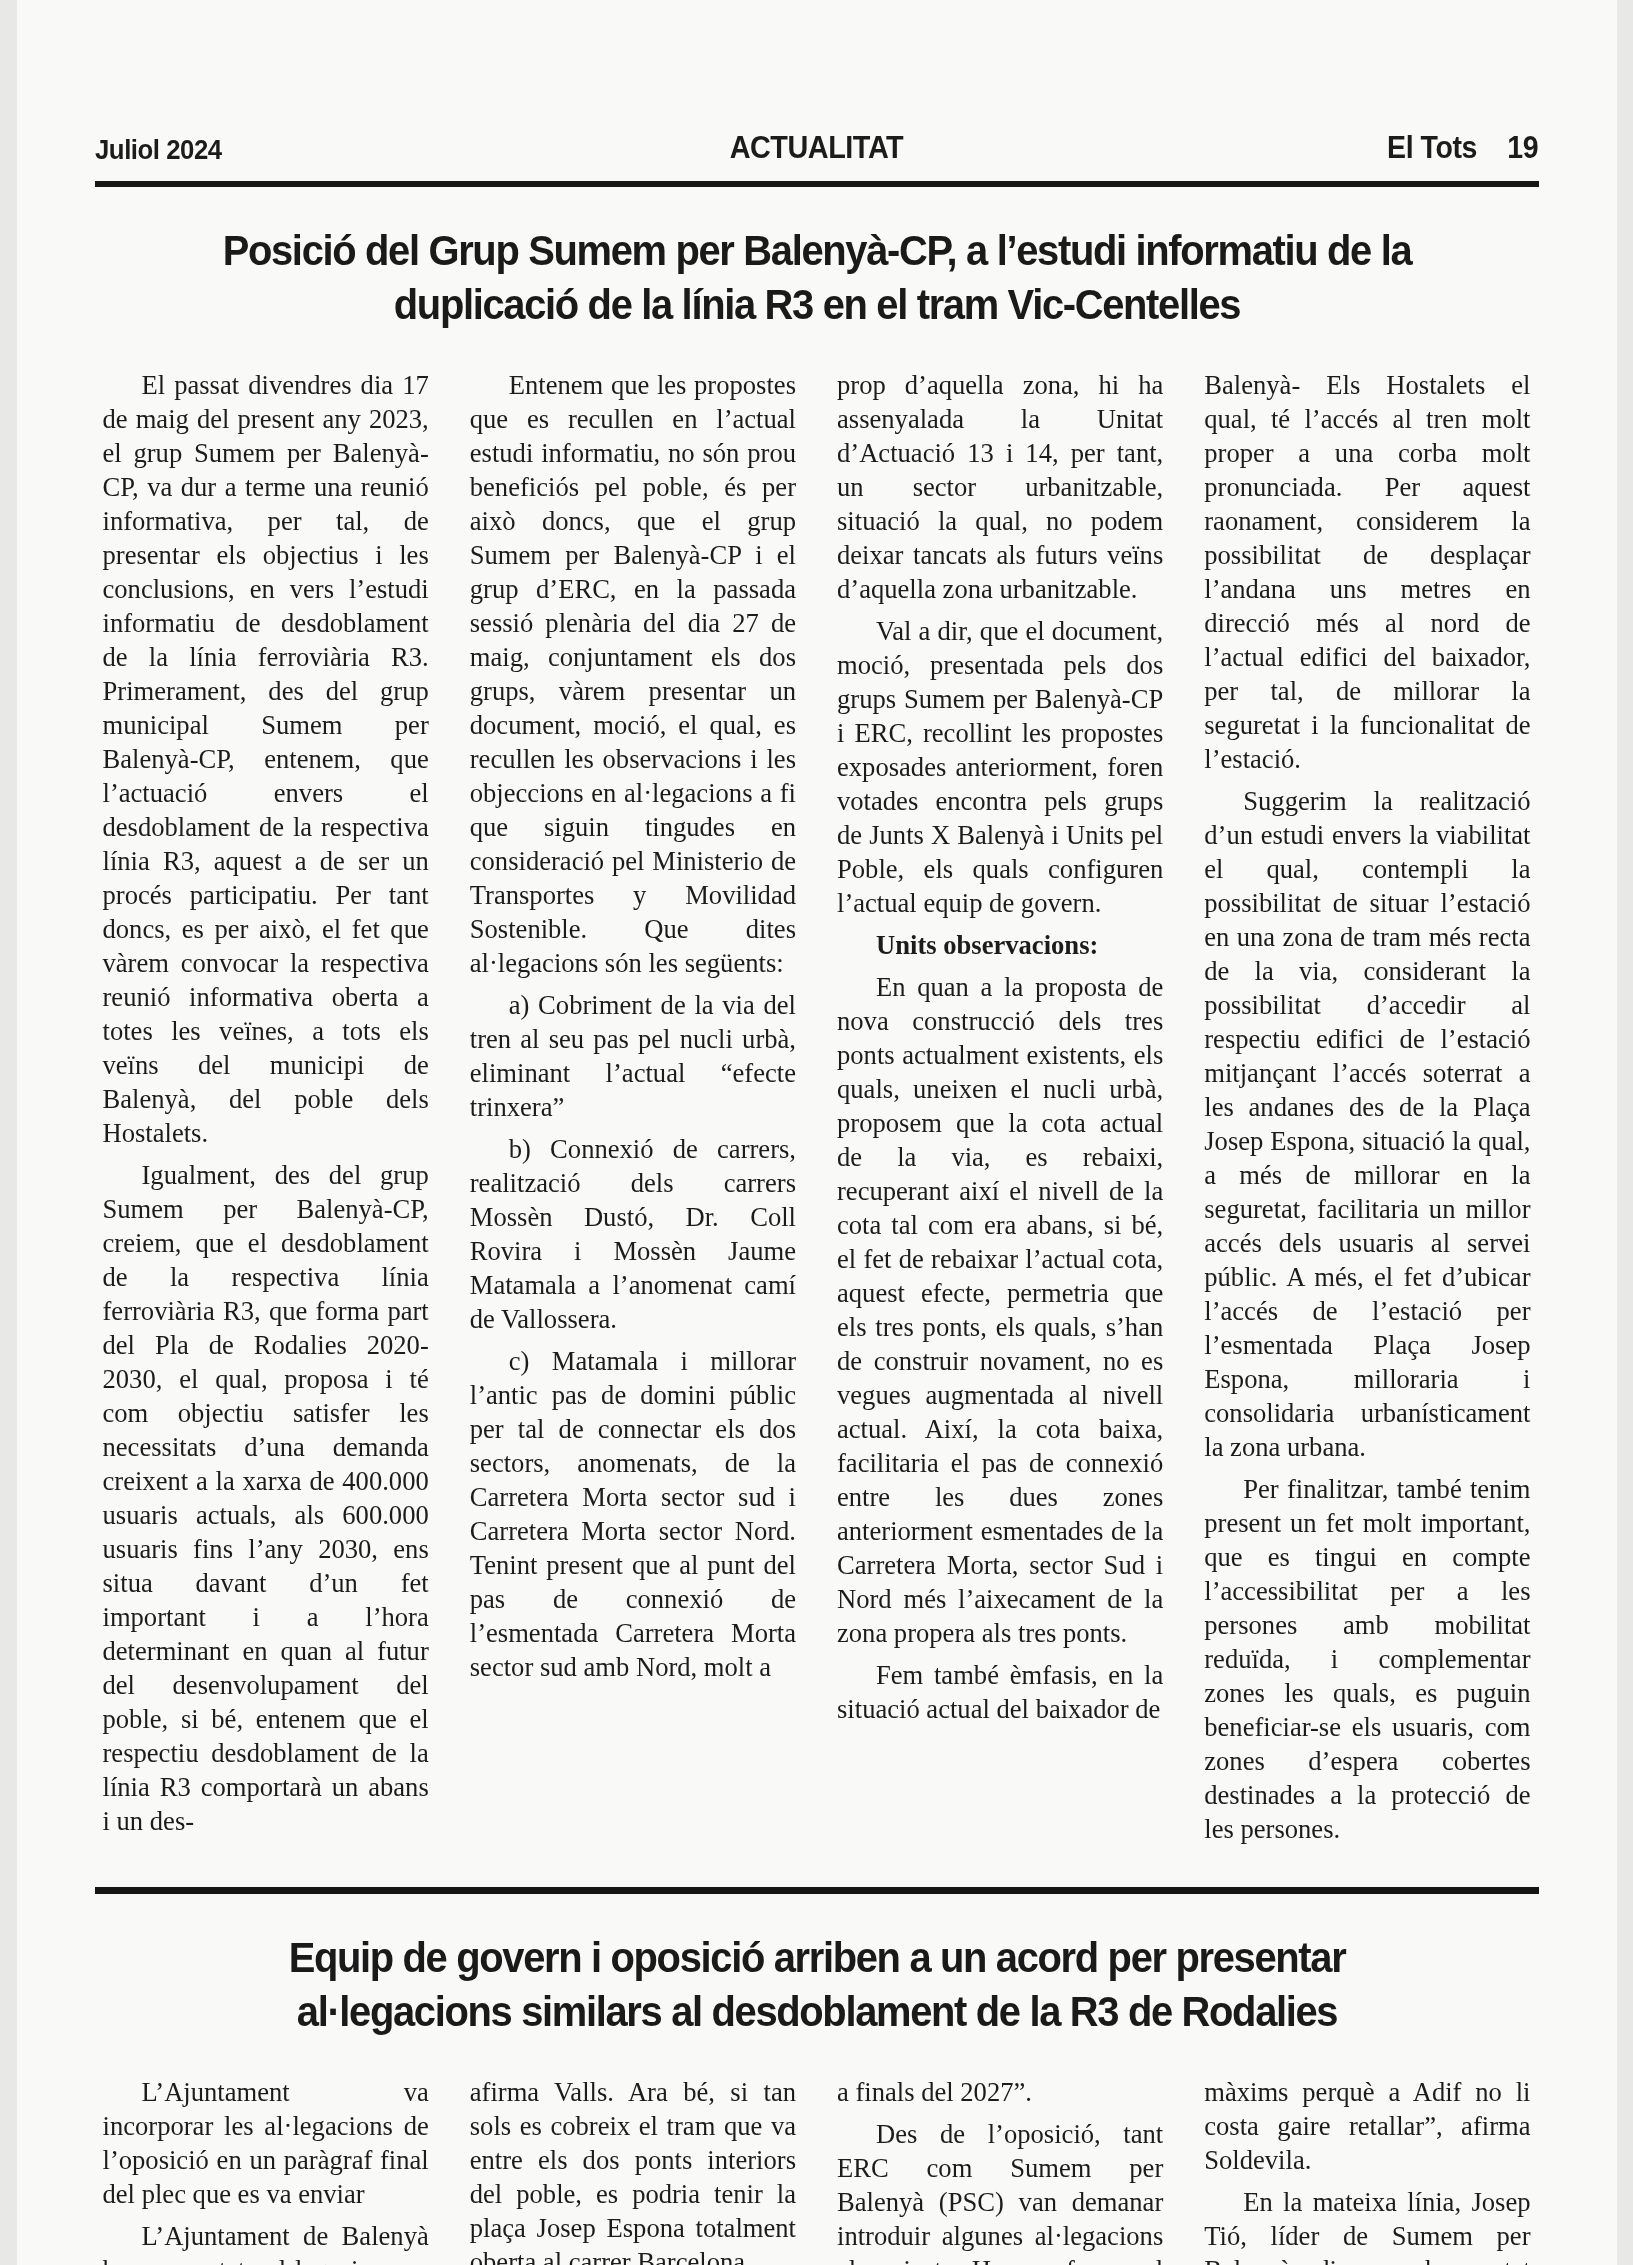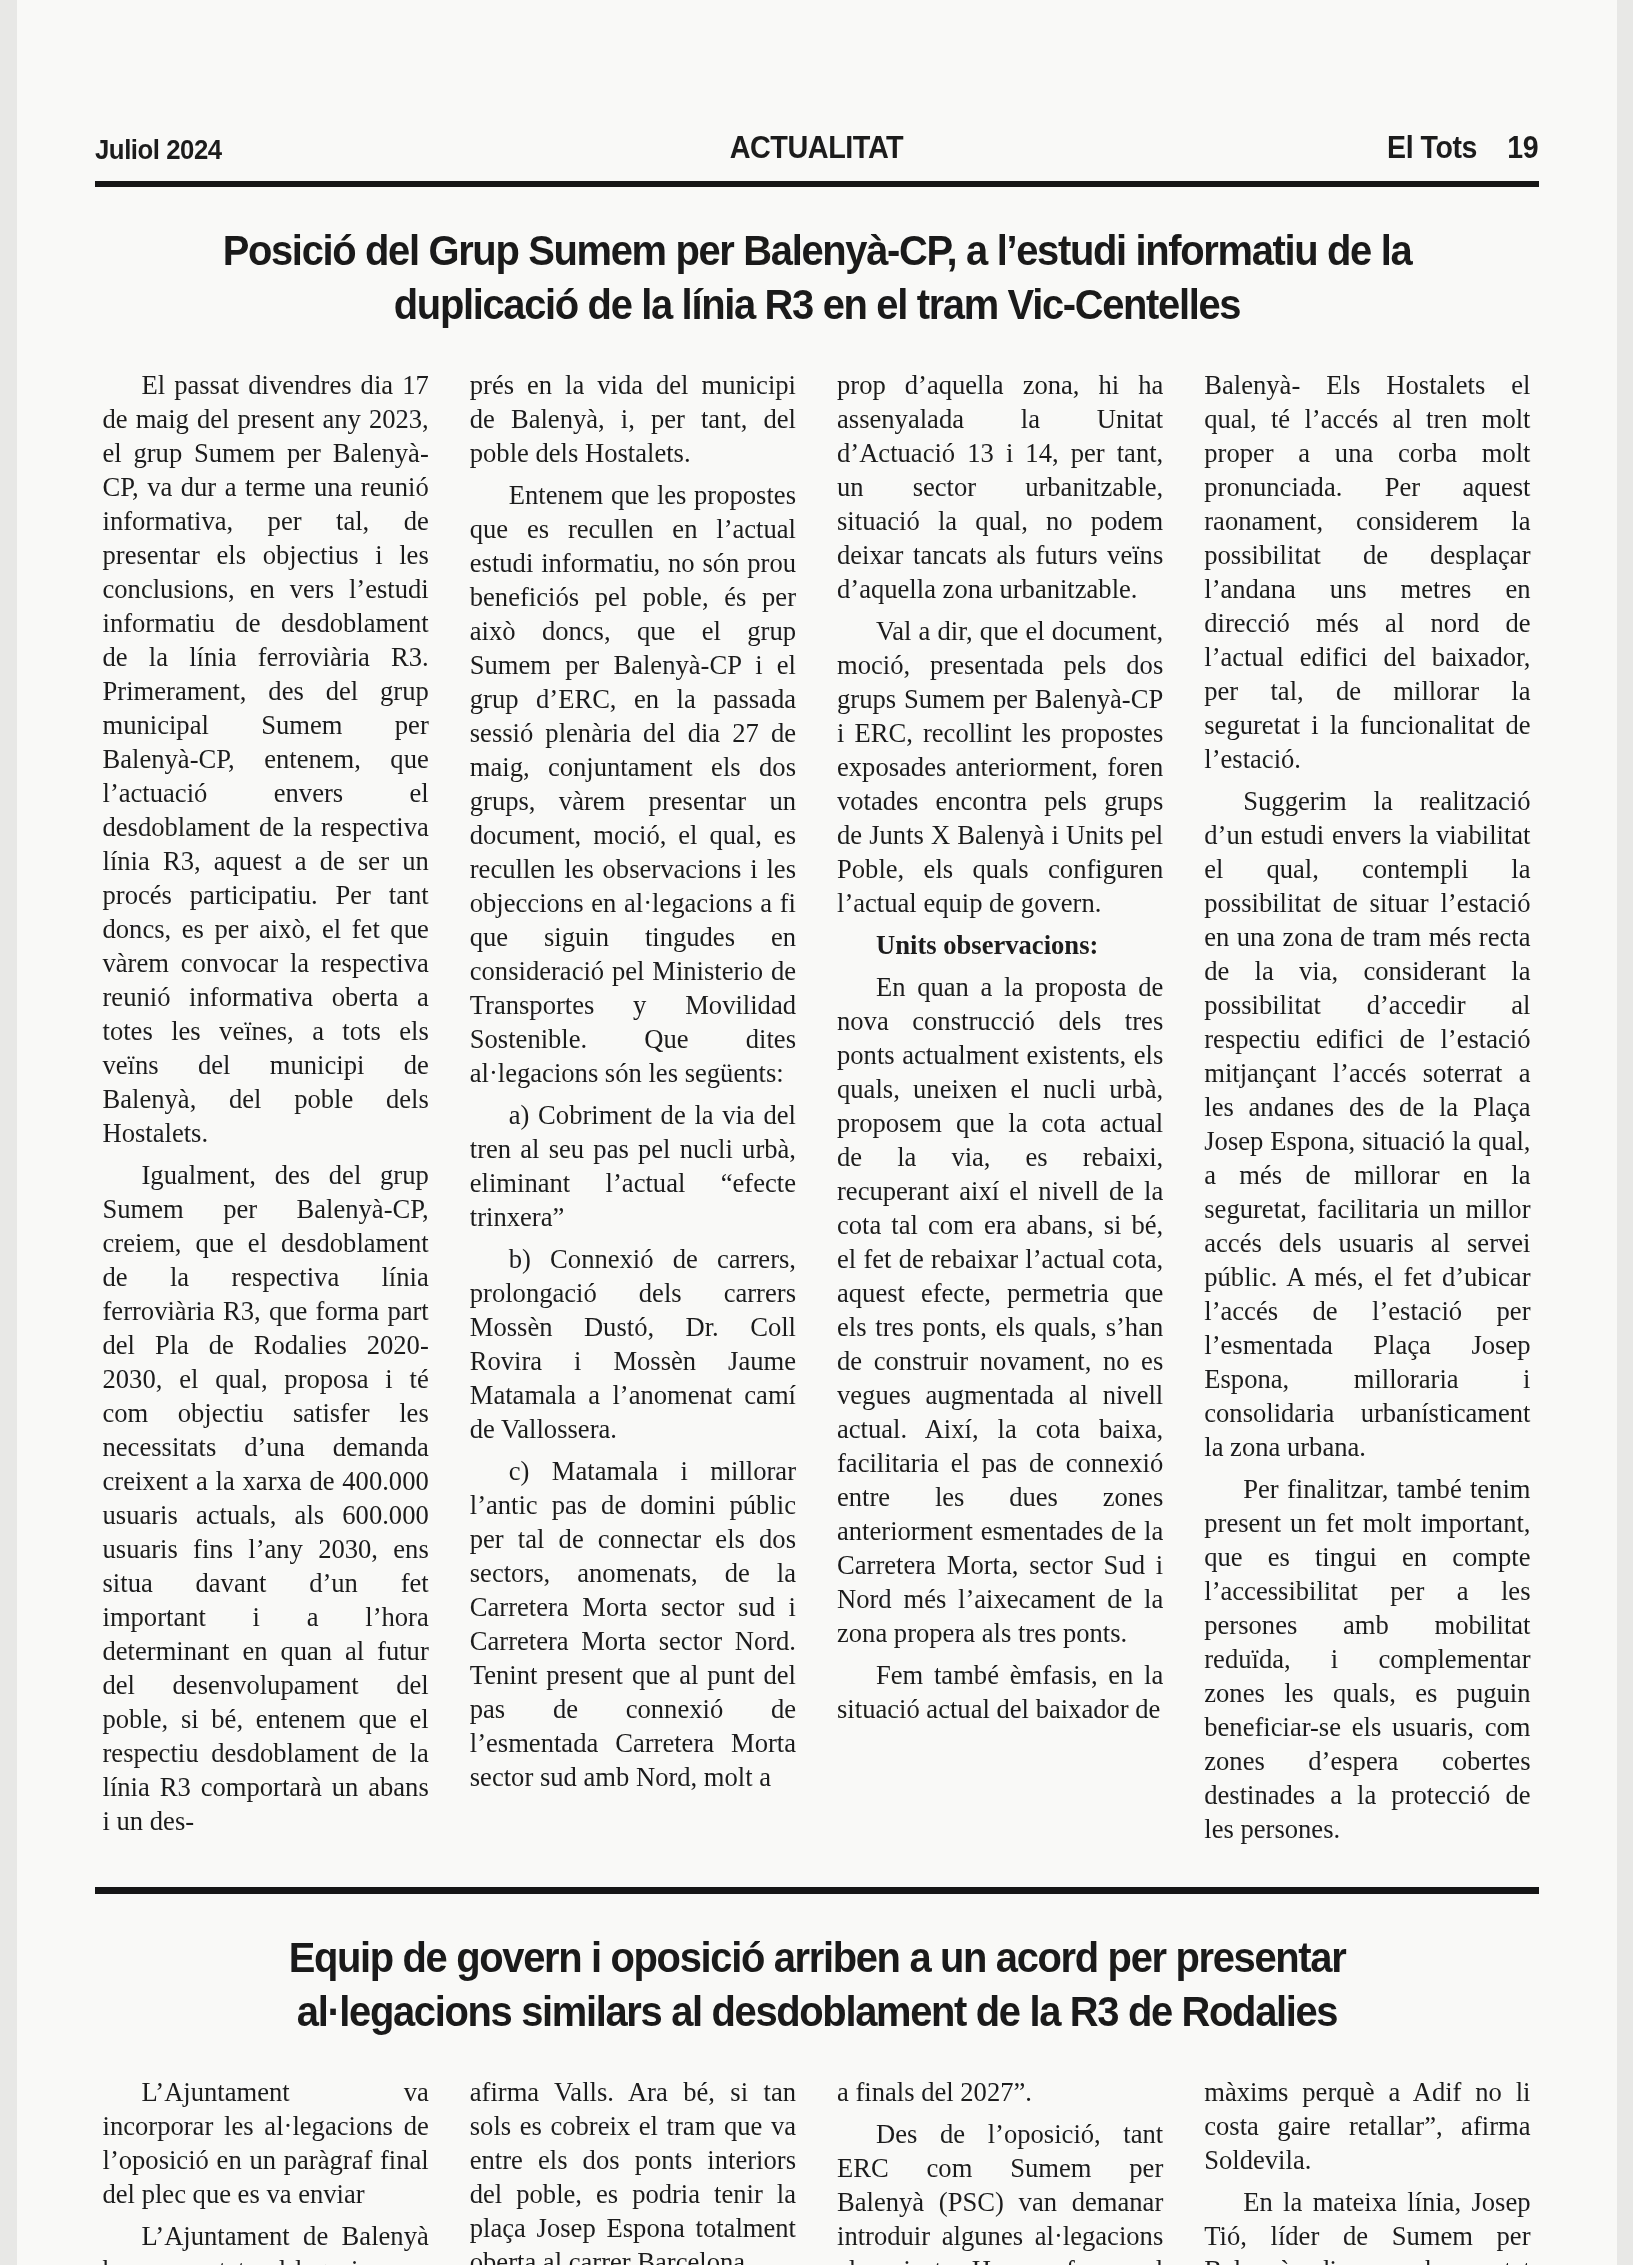--- a/index.html
+++ b/index.html
@@ -79,24 +79,23 @@
     <div class="rule"></div>
 
     <h1 class="art-title">Posició del Grup Sumem per Balenyà-CP, a l’estudi informatiu de la duplicació de la línia R3 en el tram Vic-Centelles</h1>
 
     <div class="art-body">
         <div class="col">
           <p class="para ind">El passat divendres dia 17 de maig del present any 2023, el grup Sumem per Balenyà-CP, va dur a terme una reunió informativa, per tal, de presentar els objectius i les conclusions, en vers l’estudi informatiu de desdoblament de la línia ferroviària R3. Primerament, des del grup municipal Sumem per Balenyà-CP, entenem, que l’actuació envers el desdoblament de la respectiva línia R3, aquest a de ser un procés participatiu. Per tant doncs, es per això, el fet que vàrem convocar la respectiva reunió informativa oberta a totes les veïnes, a tots els veïns del municipi de Balenyà, del poble dels Hostalets.</p>
           <p class="para ind">Igualment, des del grup Sumem per Balenyà-CP, creiem, que el desdoblament de la respectiva línia ferroviària R3, que forma part del Pla de Rodalies 2020-2030, el qual, proposa i té com objectiu satisfer les necessitats d’una demanda creixent a la xarxa de 400.000 usuaris actuals, als 600.000 usuaris fins l’any 2030, ens situa davant d’un fet important i a l’hora determinant en quan al futur del desenvolupament del poble, si bé, entenem que el respectiu desdoblament de la línia R3 comportarà un abans i un des-</p>
         </div>
         <div class="col">
-          <p class="para">prés en la vida del municipi de Balenyà, i, per tant, del poble dels Hostalets.</p>
           <p class="para ind">Entenem  que les propostes que es recullen en l’actual estudi informatiu, no són prou beneficiós pel poble, és per això doncs, que el grup Sumem per Balenyà-CP i el grup d’ERC, en la passada sessió plenària del dia 27 de maig, conjuntament els dos grups, vàrem presentar un document, moció, el qual, es recullen les observacions i les objeccions en al·legacions a fi que siguin  tingudes en consideració pel Ministerio de Transportes y Movilidad Sostenible. Que dites al·legacions són les següents:</p>
           <p class="para ind">a) Cobriment de la via del tren al seu pas pel nucli urbà, eliminant l’actual “efecte trinxera”</p>
-          <p class="para ind">b) Connexió de carrers, prolongació dels carrers Mossèn Dustó, Dr. Coll Rovira i Mossèn Jaume Matamala a l’anomenat camí de Vallossera.</p>
+          <p class="para ind">b) Connexió de carrers, realització dels carrers Mossèn Dustó, Dr. Coll Rovira i Mossèn Jaume Matamala a l’anomenat camí de Vallossera.</p>
           <p class="para ind">c) Matamala i millorar l’antic pas de domini públic per tal de connectar els dos sectors, anomenats, de la Carretera Morta sector sud i Carretera Morta sector Nord. Tenint present que al punt del pas de connexió de l’esmentada Carretera Morta sector sud amb Nord, molt a</p>
         </div>
         <div class="col">
           <p class="para">prop d’aquella zona, hi ha assenyalada la Unitat d’Actuació 13 i 14, per tant, un sector urbanitzable, situació la qual, no podem deixar tancats als futurs veïns d’aquella zona urbanitzable.</p>
           <p class="para ind">Val a dir, que el document, moció, presentada pels dos grups Sumem per Balenyà-CP i ERC, recollint  les propostes exposades anteriorment, foren votades encontra pels grups de Junts X Balenyà i Units pel Poble, els quals configuren l’actual equip de govern.</p>
           <p class="para ind bold">Units observacions:</p>
           <p class="para ind">En quan a la proposta de nova construcció dels  tres ponts actualment existents, els quals, uneixen el nucli urbà, proposem que la cota actual de la via, es rebaixi, recuperant així el nivell de la cota tal com era abans, si bé, el fet de rebaixar l’actual cota, aquest efecte, permetria que els tres ponts, els quals, s’han de construir novament, no es vegues  augmentada al nivell actual. Així, la cota baixa, facilitaria el pas de connexió entre les dues zones anteriorment esmentades de la Carretera Morta, sector Sud i Nord més l’aixecament de la zona propera als tres ponts.</p>
           <p class="para ind">Fem també èmfasis, en la situació actual del baixador de</p>
         </div>
         <div class="col">

